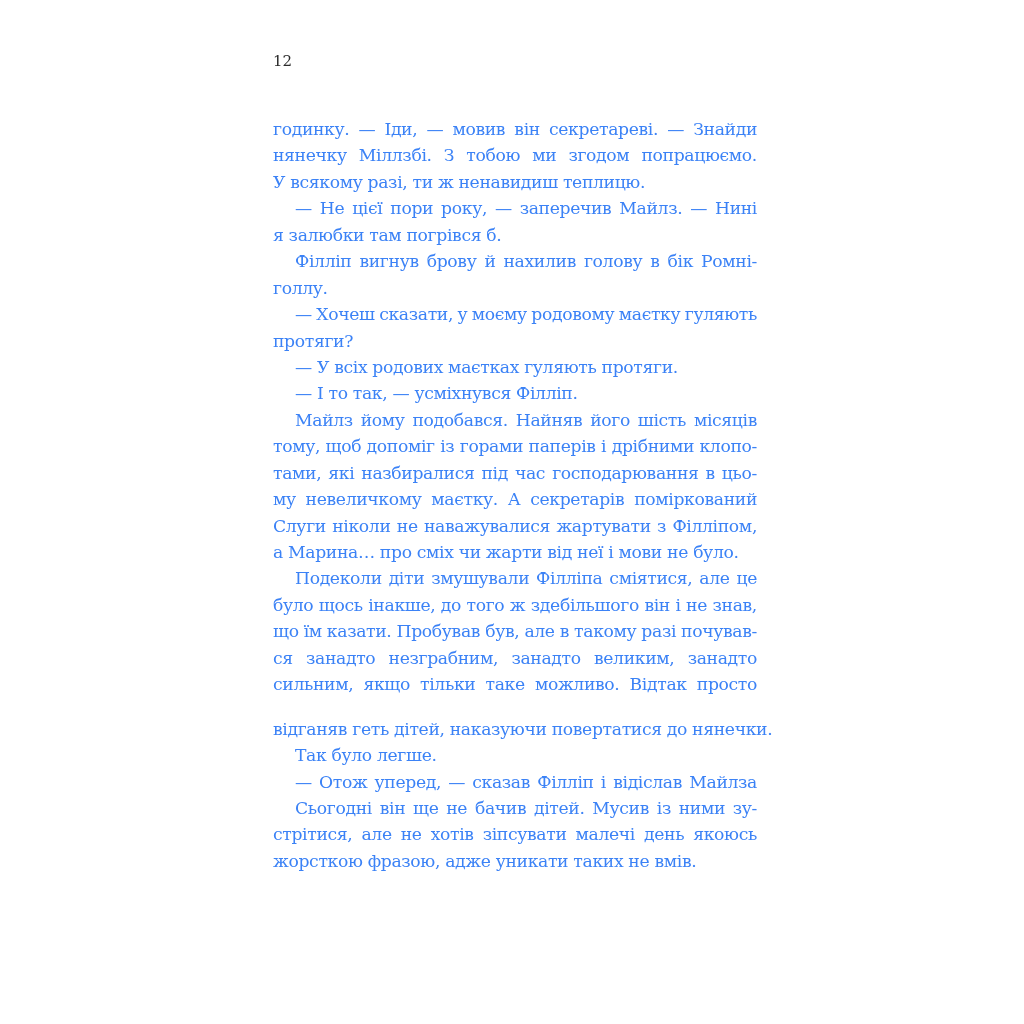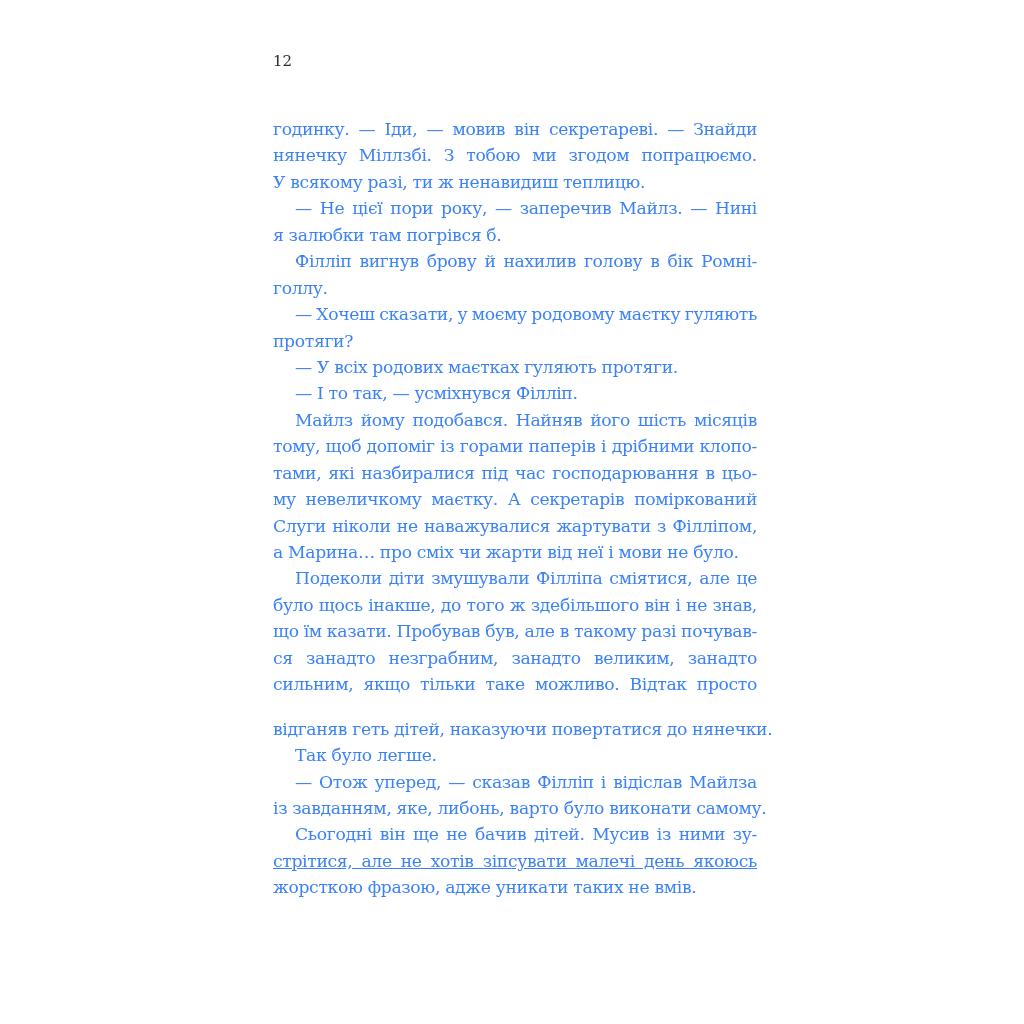--- a/index.html
+++ b/index.html
@@ -41,17 +41,16 @@
   <span class="line" style="display: block; width: auto; word-spacing: 1.17188px;">Слуги ніколи не наважувалися жартувати з Філліпом,</span>
   <span class="line last" style="display: block; width: auto;">а Марина… про сміх чи жарти від неї і мови не було.</span>
   <span class="line indent" style="display: block; width: auto; word-spacing: 1.76302px;">Подеколи діти змушували Філліпа сміятися, але це</span>
   <span class="line" style="display: block; width: auto; word-spacing: 0.38125px;">було щось інакше, до того ж здебільшого він і не знав,</span>
   <span class="line" style="display: block; width: auto; word-spacing: -0.0729167px;">що їм казати. Пробував був, але в такому разі почував-</span>
   <span class="line" style="display: block; width: auto; word-spacing: 8.15312px;">ся занадто незграбним, занадто великим, занадто</span>
   <span class="line" style="display: block; width: auto; word-spacing: 4.99479px;">сильним, якщо тільки таке можливо. Відтак просто</span>
   <span class="line last" style="display: block; width: auto; margin-top: 18px;">відганяв геть дітей, наказуючи повертатися до нянечки.</span>
   <span class="line indent last" style="display: block; width: auto;">Так було легше.</span>
   <span class="line indent" style="display: block; width: auto; word-spacing: 2.05859px;">— Отож уперед, — сказав Філліп і відіслав Майлза</span>
-  <span class="line last" style="display: block; width: auto;">із завданням, яке, либонь, варто було виконати самому.</span>
   <span class="line indent" style="display: block; width: auto; word-spacing: 2.63194px;">Сьогодні він ще не бачив дітей. Мусив із ними зу-</span>
-  <span class="line" style="display: block; width: auto; word-spacing: 3.91741px; text-decoration: underline;">стрітися, але не хотів зіпсувати малечі день якоюсь</span>
+  <span class="line" style="display: block; width: auto; word-spacing: 3.91741px;">стрітися, але не хотів зіпсувати малечі день якоюсь</span>
   <span class="line last" style="display: block; width: auto;">жорсткою фразою, адже уникати таких не вмів.</span>
 </div>
 
 </body></html>

